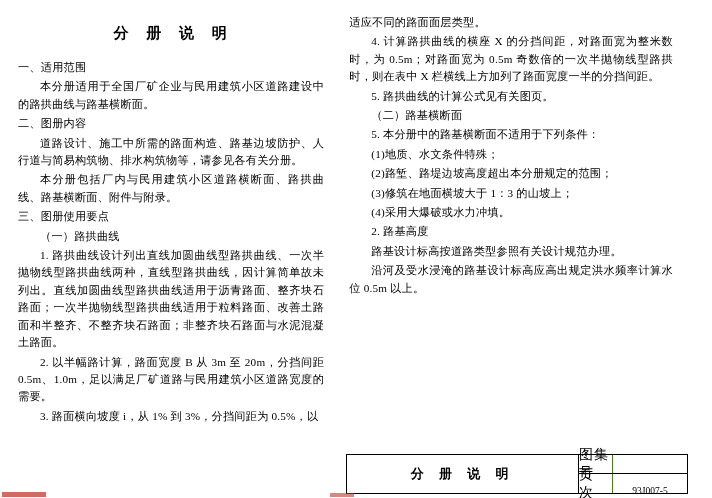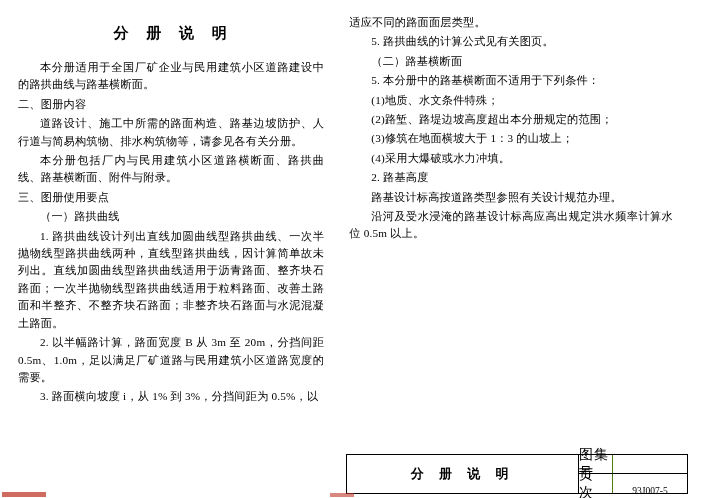--- a/index.html
+++ b/index.html
@@ -159,33 +159,35 @@
 </head>
 <body>
 
 <div class="page">
 
   <div class="columns">
 
     <div class="col col-left">
       <div class="doc-title">分 册 说 明</div>
 
+      <p class="heading">一、适用范围</p>
       <p class="indent1">本分册适用于全国厂矿企业与民用建筑小区道路建设中的路拱曲线与路基横断面。</p>
       <p class="heading">二、图册内容</p>
       <p class="indent1">道路设计、施工中所需的路面构造、路基边坡防护、人行道与简易构筑物、排水构筑物等，请参见各有关分册。</p>
       <p class="indent1">本分册包括厂内与民用建筑小区道路横断面、路拱曲线、路基横断面、附件与附录。</p>
       <p class="heading">三、图册使用要点</p>
       <p class="sub-heading">（一）路拱曲线</p>
       <p class="indent1">1. 路拱曲线设计列出直线加圆曲线型路拱曲线、一次半抛物线型路拱曲线两种，直线型路拱曲线，因计算简单故未列出。直线加圆曲线型路拱曲线适用于沥青路面、整齐块石路面；一次半抛物线型路拱曲线适用于粒料路面、改善土路面和半整齐、不整齐块石路面；非整齐块石路面与水泥混凝土路面。</p>
       <p class="indent1">2. 以半幅路计算，路面宽度 B 从 3m 至 20m，分挡间距 0.5m、1.0m，足以满足厂矿道路与民用建筑小区道路宽度的需要。</p>
       <p class="indent1">3. 路面横向坡度 i，从 1% 到 3%，分挡间距为 0.5%，以</p>
     </div>
 
     <div class="col col-right">
       <p class="indent0">适应不同的路面面层类型。</p>
+      <p class="indent1">4. 计算路拱曲线的横座 X 的分挡间距，对路面宽为整米数时，为 0.5m；对路面宽为 0.5m 奇数倍的一次半抛物线型路拱时，则在表中 X 栏横线上方加列了路面宽度一半的分挡间距。</p>
       <p class="indent1">5. 路拱曲线的计算公式见有关图页。</p>
       <p class="sub-heading">（二）路基横断面</p>
       <p class="indent1">5. 本分册中的路基横断面不适用于下列条件：</p>
       <p class="indent1">(1)地质、水文条件特殊；</p>
       <p class="indent1">(2)路堑、路堤边坡高度超出本分册规定的范围；</p>
       <p class="indent1">(3)修筑在地面横坡大于 1：3 的山坡上；</p>
       <p class="indent1">(4)采用大爆破或水力冲填。</p>
       <p class="indent1">2. 路基高度</p>
       <p class="indent1">路基设计标高按道路类型参照有关设计规范办理。</p>
       <p class="indent1">沿河及受水浸淹的路基设计标高应高出规定洪水频率计算水位 0.5m 以上。</p>

